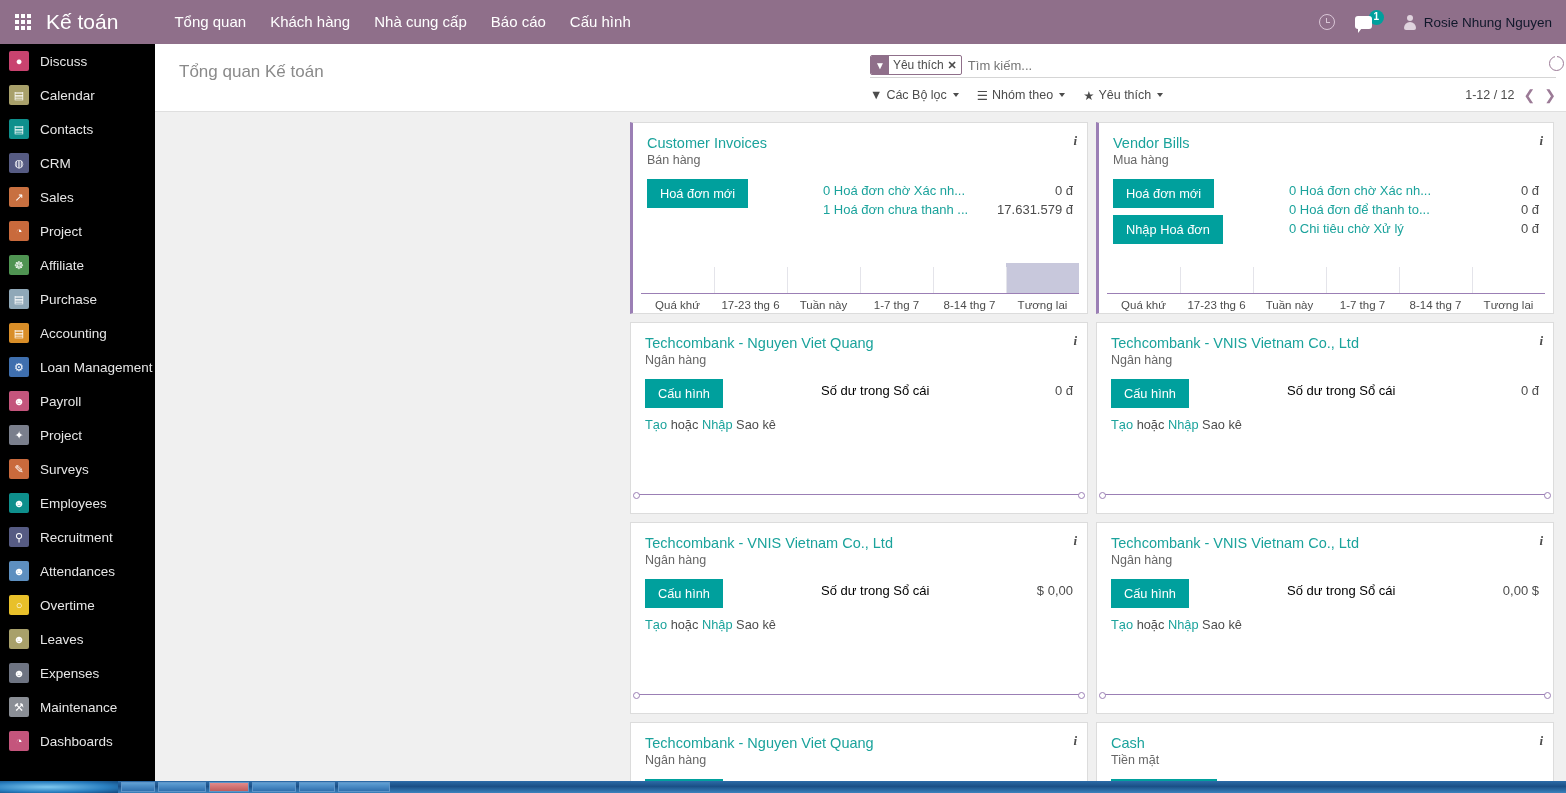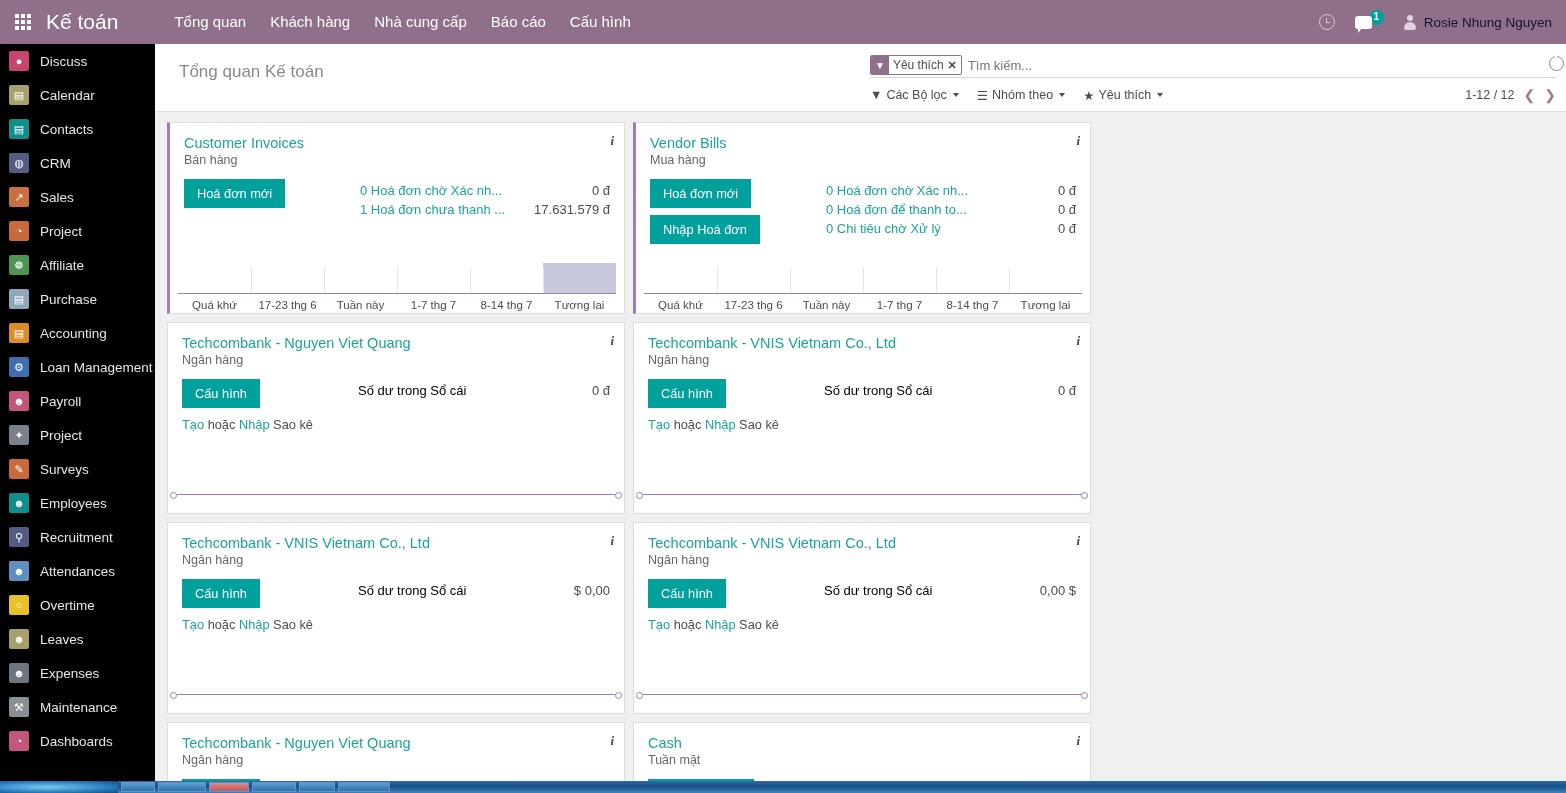--- a/index.html
+++ b/index.html
@@ -168,21 +168,21 @@
     border-radius: 50%; cursor: pointer;
   }
   .settings-ic::after {
     content: ""; position: absolute; left: 5px; top: -1px;
     width: 2px; height: 6px; background: #fff;
   }
 
   
   .kanban {
     padding: 10px 12px 0 12px; display: flex; flex-wrap: wrap;
-    gap: 8px; height: 669px; overflow: hidden; align-content: flex-start;
+    gap: 8px; height: 669px; overflow: hidden; align-content: flex-start; justify-content: flex-end;
   }
   .card {
     width: 458px; height: 192px; background: #ffffff;
     border: 1px solid #dcdcdc; position: relative;
     display: flex; flex-direction: column;
     overflow: hidden;
   }
   .card.accent { border-left: 3px solid #9b7fb5; }
   .card-body { padding: 12px 14px 0 14px; flex: 1; position: relative; }
   .card-title {
@@ -594,21 +594,21 @@
           <div class="ln"></div>
         </div>
       </div>
       <div class="card">
         <div class="card-body"><div class="card-title">Techcombank - Nguyen Viet Quang</div><div class="card-sub">Ngân hàng</div><div class="info-ic">i</div><div class="card-main">
             <div class="card-left"><button class="btn-primary">Cấu hình</button><br></div>
             <div class="card-right"></div>
           </div></div>
       </div>
       <div class="card">
-        <div class="card-body"><div class="card-title">Cash</div><div class="card-sub">Tuần mặt</div><div class="info-ic">i</div><div class="card-main">
+        <div class="card-body"><div class="card-title">Cash</div><div class="card-sub">Tiền mặt</div><div class="info-ic">i</div><div class="card-main">
             <div class="card-left"><button class="btn-primary">Giao dịch mới</button><br></div>
             <div class="card-right"></div>
           </div></div>
       </div>
     </div>
 </div>
 
 <div class="taskbar">
   <div class="tb-start"></div>
   <div class="tb-btn" style="width:34px"></div>

